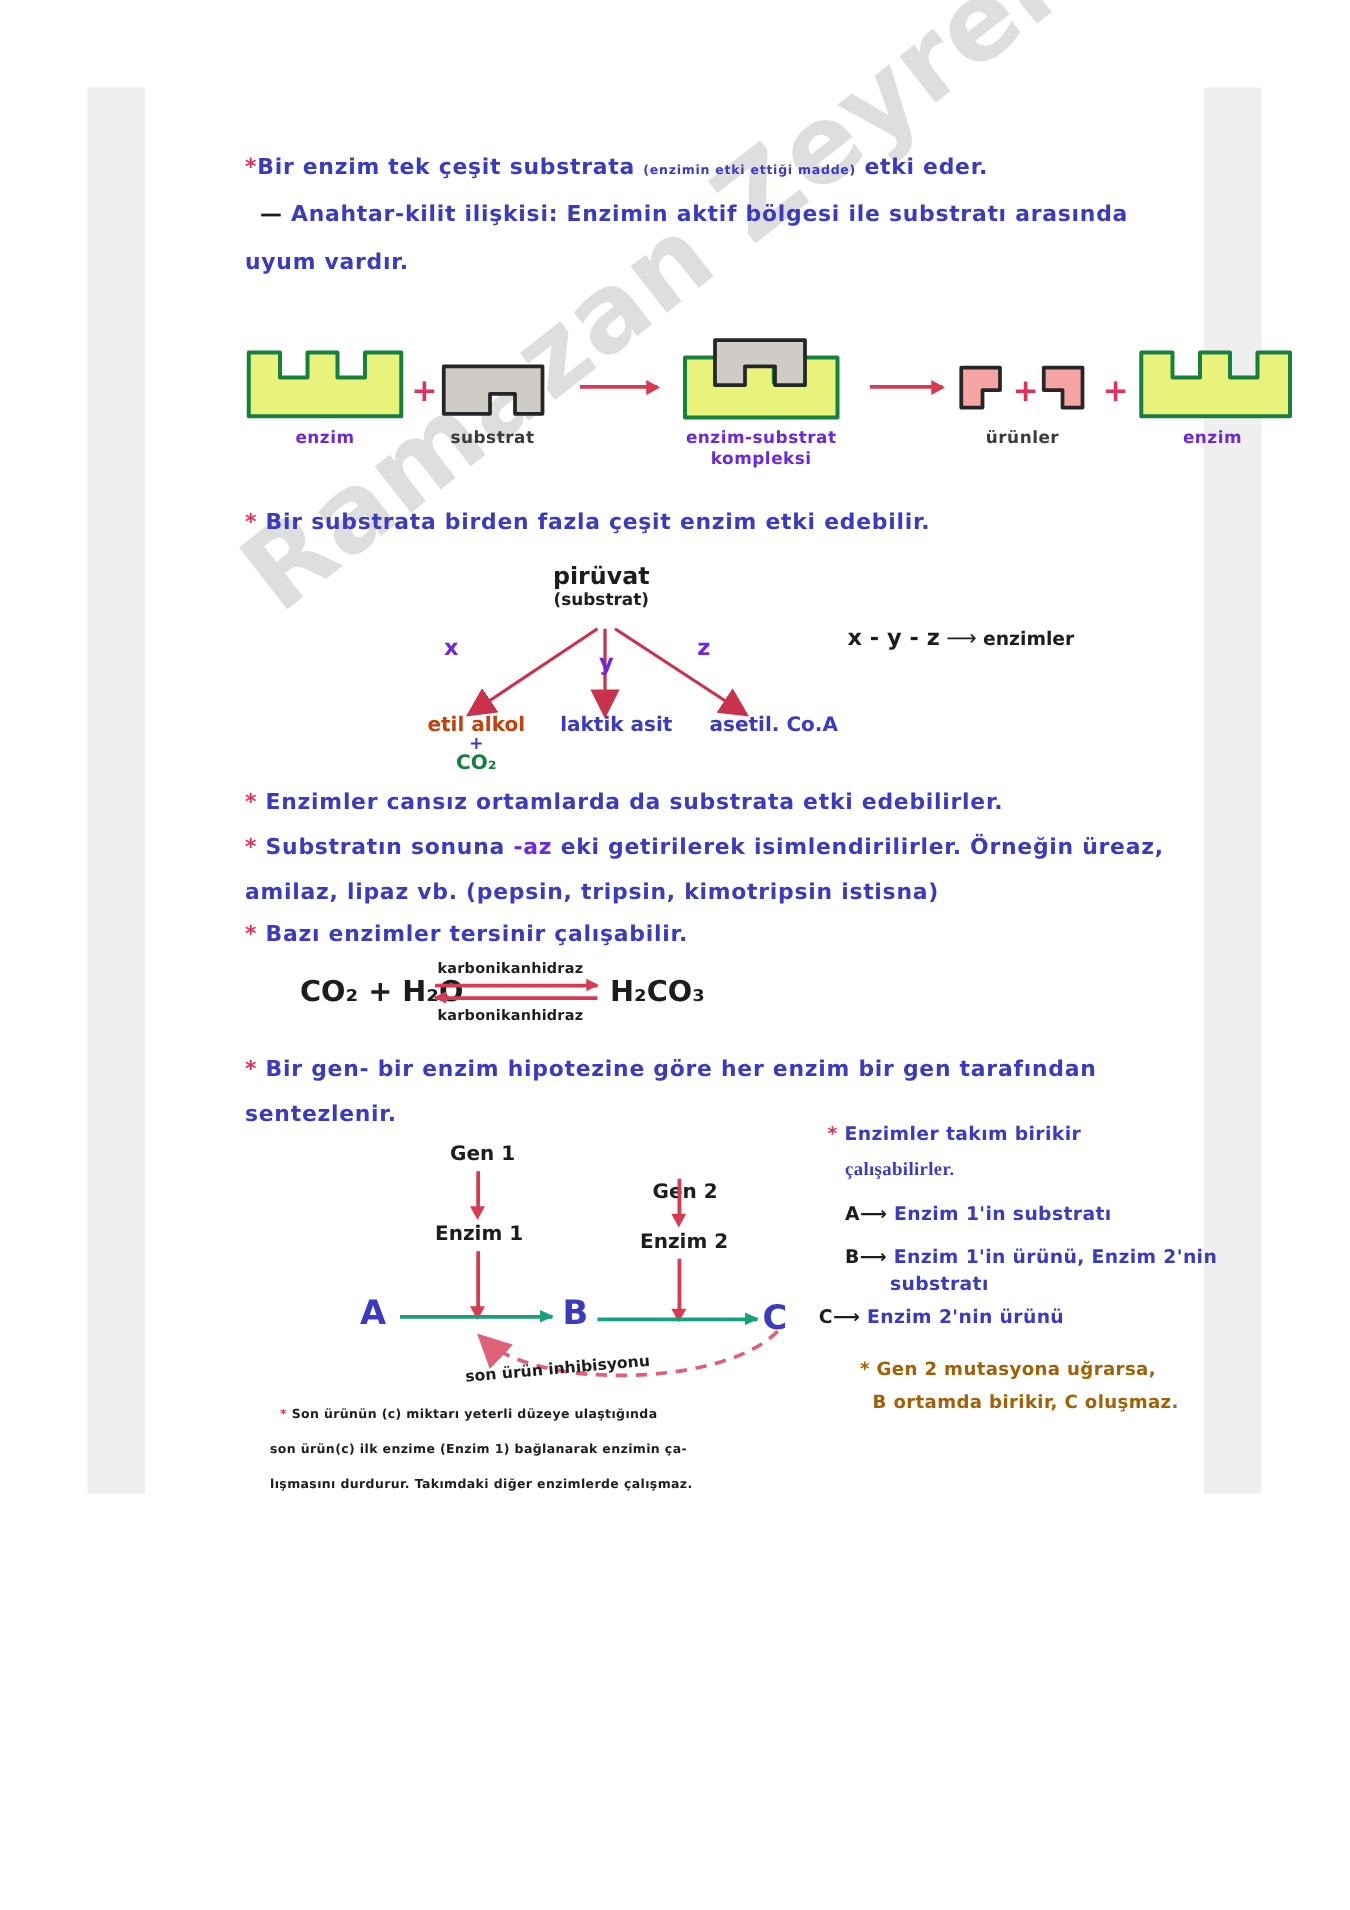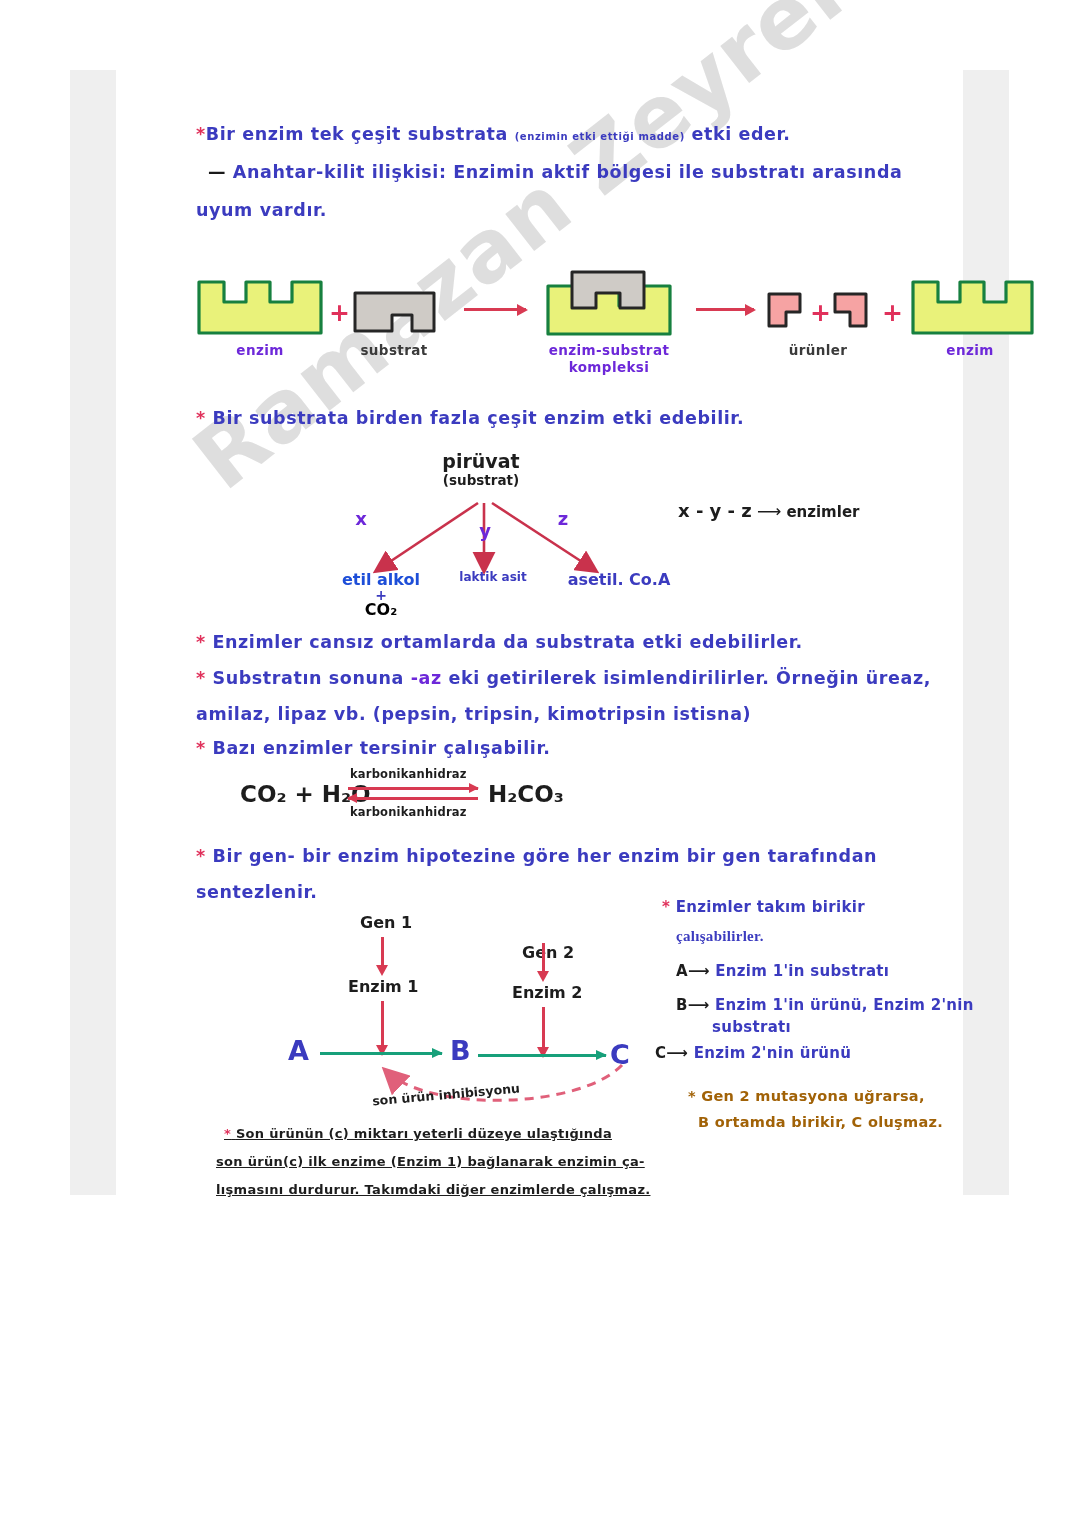--- a/index.html
+++ b/index.html
@@ -72,22 +72,22 @@
   .hgrn:after{content:"";position:absolute;right:-1px;top:-4px;
      border-left:11px solid #17a07a;border-top:5.5px solid transparent;
      border-bottom:5.5px solid transparent;}
 
   
   .rnote{position:absolute;color:#3b3bbf;font-size:15px;font-weight:600;
          white-space:nowrap;letter-spacing:.3px;}
   .mut{position:absolute;color:#a16207;font-size:14.5px;font-weight:600;
        white-space:nowrap;letter-spacing:.3px;}
 
-  .btm{position:absolute;color:#1d1d1d;font-size:13px;font-weight:600;
-       white-space:nowrap;letter-spacing:.3px;text-decoration:underline;}
+  .btm{position:absolute;color:#1d1d1d;font-size:10px;font-weight:600;
+       white-space:nowrap;letter-spacing:.3px;}
 </style>
 </head>
 <body>
 
 <div class="page">
 
   <div class="band left"></div>
   <div class="band right"></div>
 
   <div class="watermark">Ramazan Zeyrek</div>
@@ -162,25 +162,25 @@
       </defs>
       <line x1="222" y1="8" x2="120" y2="76" stroke="#c9324c" stroke-width="2.6" marker-end="url(#ah)"></line>
       <line x1="228" y1="8" x2="228" y2="76" stroke="#c9324c" stroke-width="2.6" marker-end="url(#ah)"></line>
       <line x1="236" y1="8" x2="340" y2="76" stroke="#c9324c" stroke-width="2.6" marker-end="url(#ah)"></line>
     </svg>
 
     <div class="ctr grn" style="left:150px;top:68px;width:30px;font-size:18px;">x</div>
     <div class="ctr grn" style="left:274px;top:80px;width:30px;font-size:18px;">y</div>
     <div class="ctr grn" style="left:352px;top:68px;width:30px;font-size:18px;">z</div>
 
-    <div class="ctr" style="left:120px;top:130px;width:130px;color:#1d4ed8;font-size:16px;">etil alkol</div>
+    <div class="ctr" style="left:120px;top:130px;width:130px;color:#c2410c;font-size:16px;">etil alkol</div>
     <div class="ctr" style="left:120px;top:147px;width:130px;color:#3b3bbf;font-size:14px;">+</div>
-    <div class="ctr" style="left:120px;top:160px;width:130px;color:#000000;font-size:16px;">CO₂</div>
-
-    <div class="ctr" style="left:232px;top:130px;width:130px;color:#3b3bbf;font-size:12px;">laktik asit</div>
+    <div class="ctr" style="left:120px;top:160px;width:130px;color:#15803d;font-size:16px;">CO₂</div>
+
+    <div class="ctr" style="left:232px;top:130px;width:130px;color:#3b3bbf;font-size:16px;">laktik asit</div>
     <div class="ctr" style="left:348px;top:130px;width:150px;color:#3b3bbf;font-size:16px;">asetil. Co.A</div>
 
     <div style="position:absolute;left:482px;top:60px;white-space:nowrap;">
       <span style="color:#1d1d1d;font-weight:700;font-size:18px;">x - y - z</span>
       <span style="color:#1d1d1d;font-size:17px;">⟶</span>
       <span style="color:#1d1d1d;font-weight:600;font-size:15px;">enzimler</span>
     </div>
   </div>
 
   <div class="ink" style="left:196px;top:632px;">

